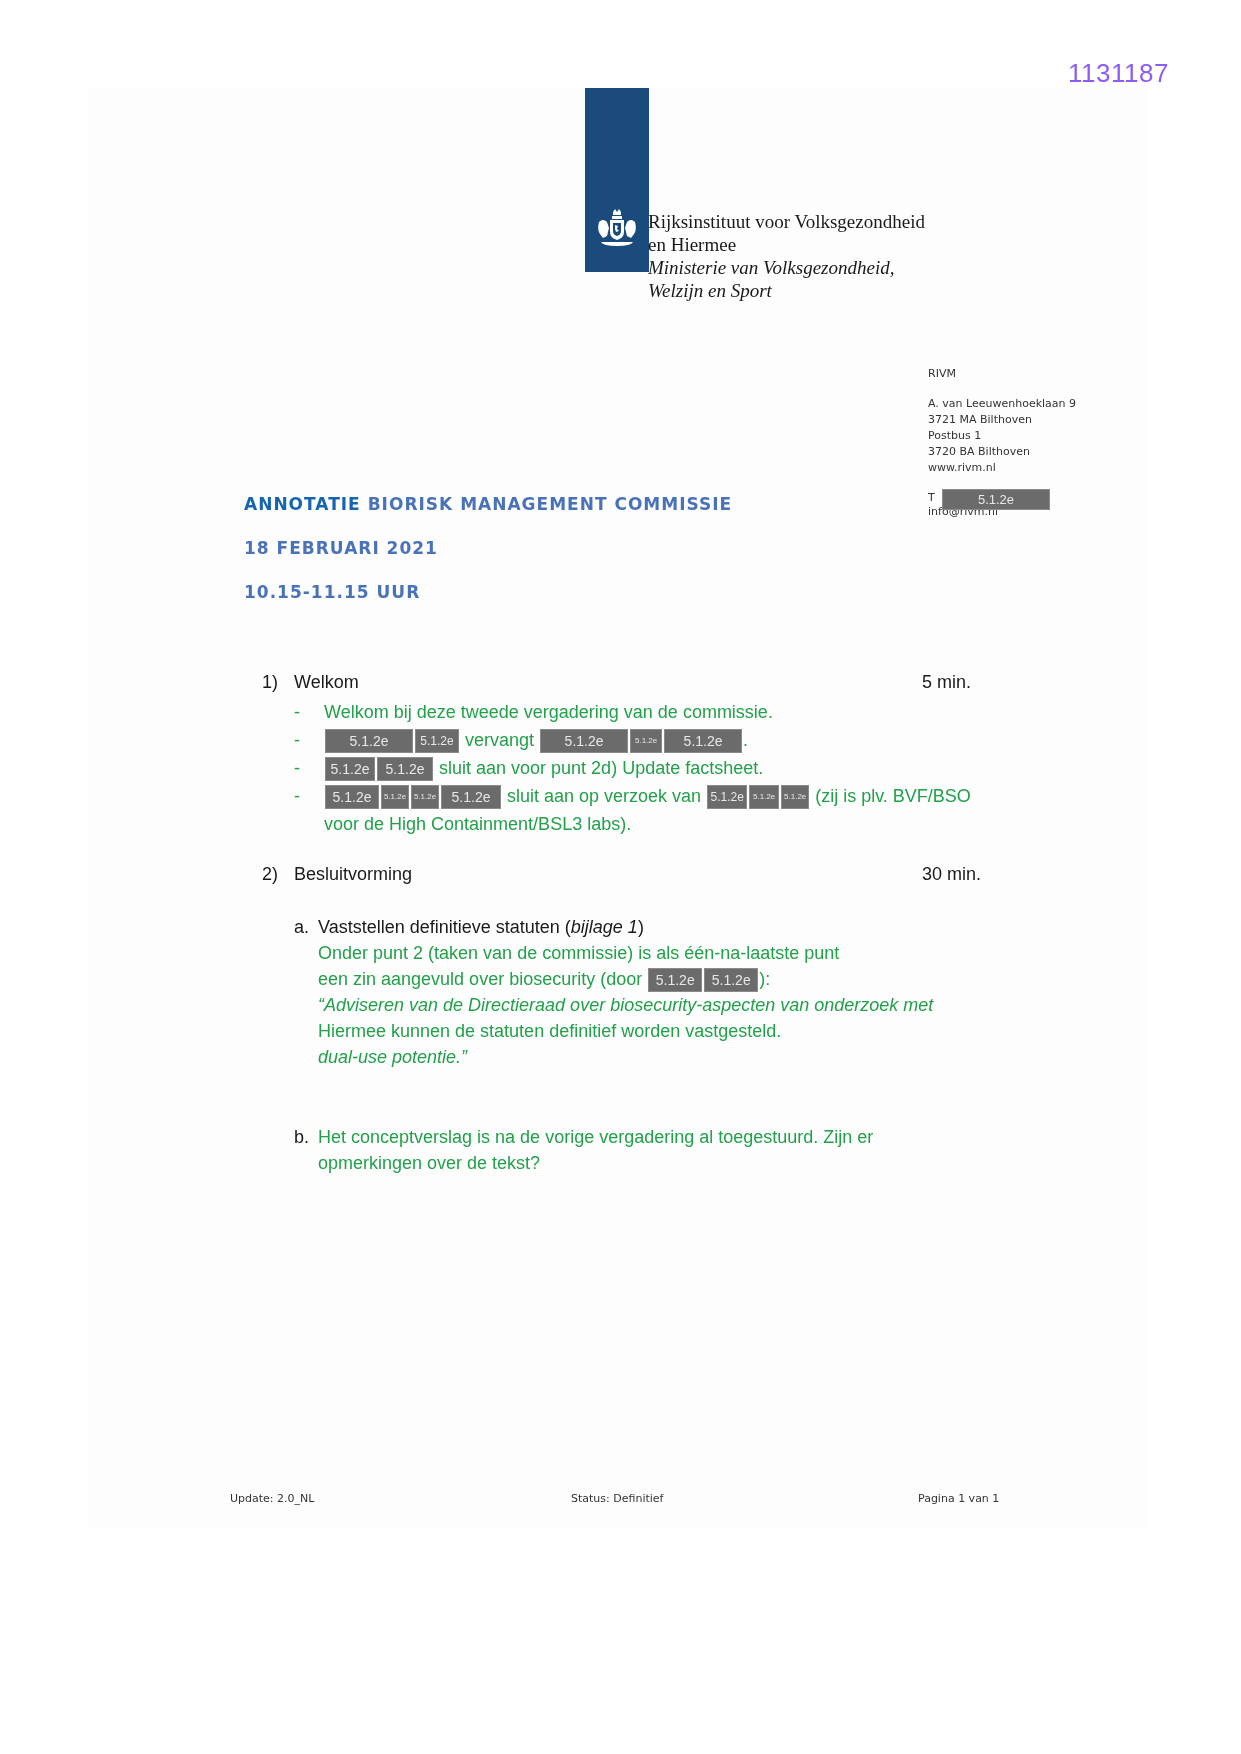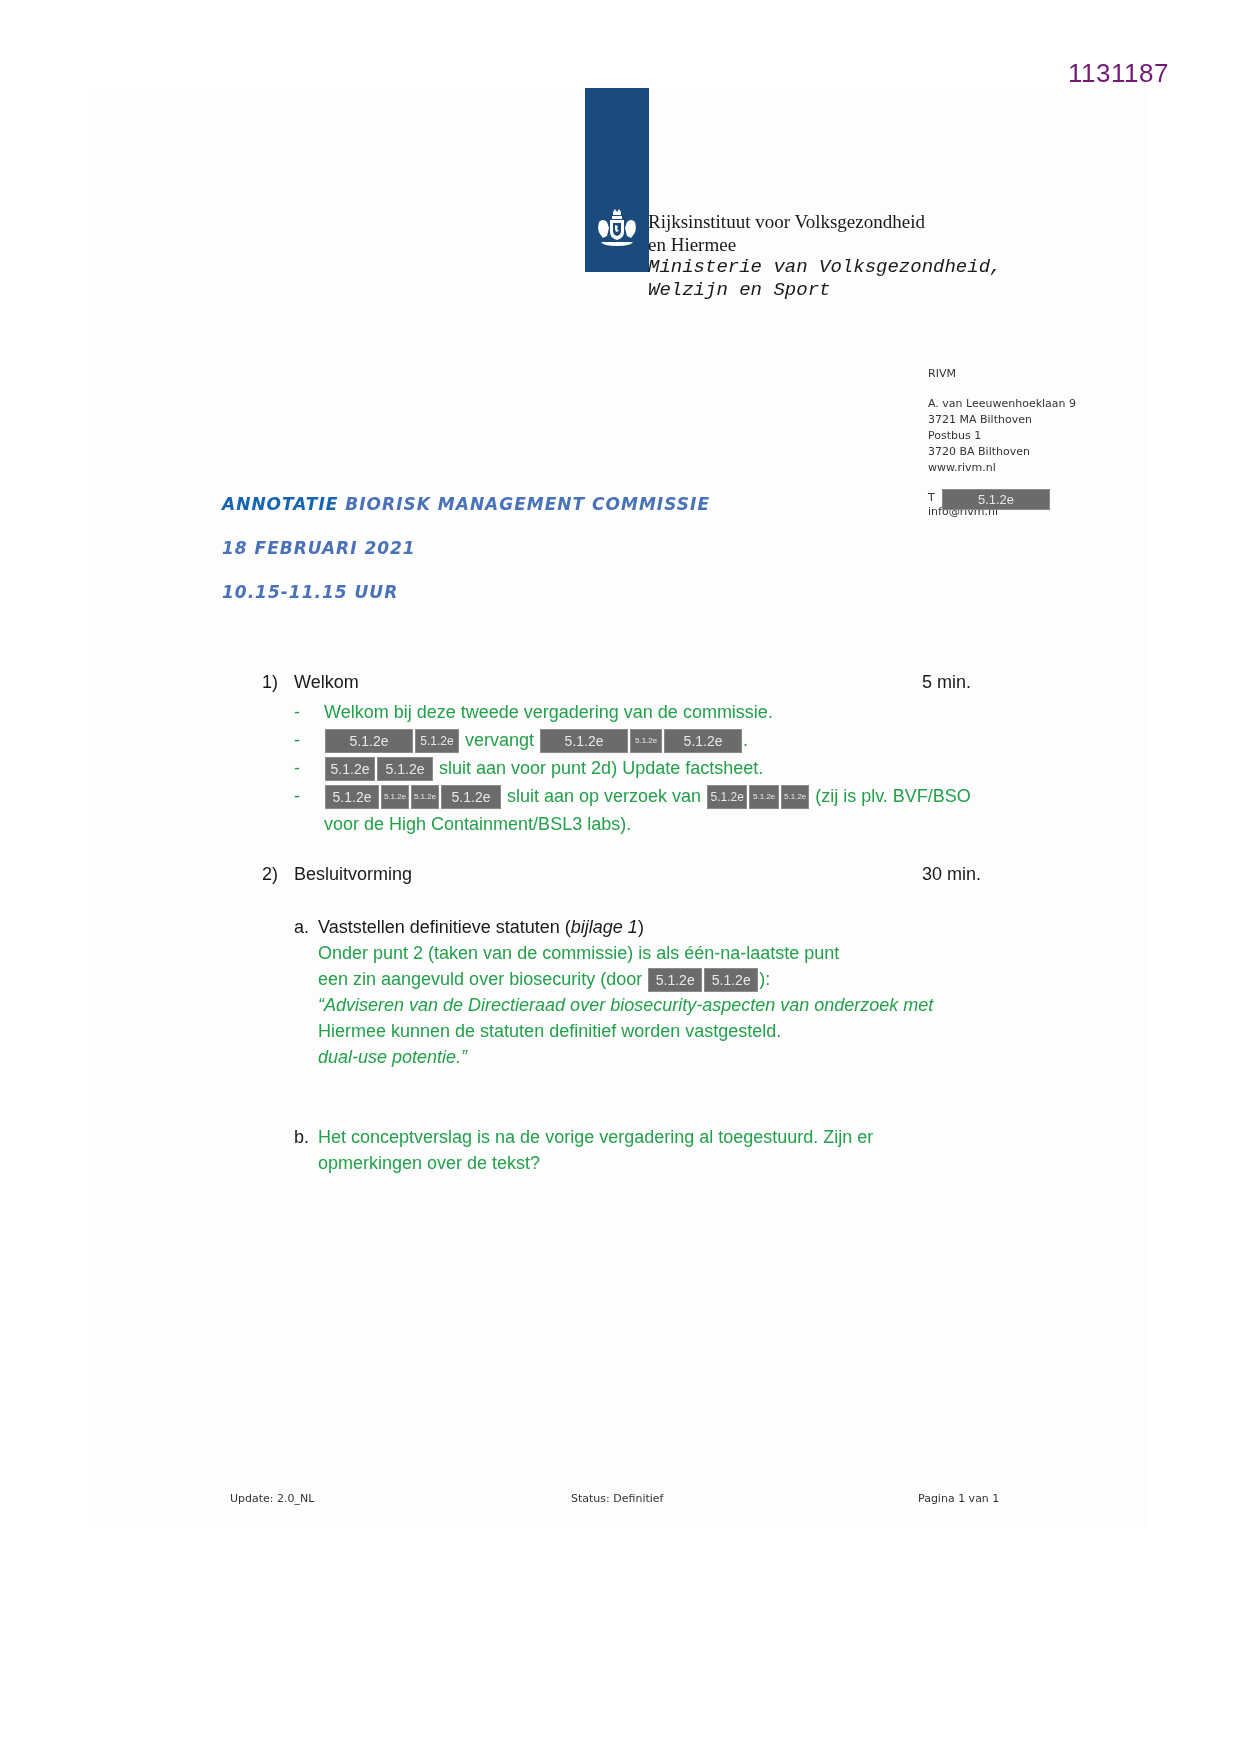--- a/index.html
+++ b/index.html
@@ -5,54 +5,54 @@
   html, body { margin: 0; padding: 0; }
   body {
     width: 1241px; height: 1754px; position: relative; background: #ffffff;
     font-family: "Liberation Sans", sans-serif; overflow: hidden;
   }
   .page-scan {
     position: absolute; left: 88px; top: 88px; width: 1060px; height: 1440px;
     background: #fdfdfd;
   }
   .doc-number {
-    position: absolute; left: 1068px; top: 58px; font-size: 26px; color: #701a75;
+    position: absolute; left: 1068px; top: 58px; font-size: 26px; color: #8b5cf6;
     font-family: "Liberation Sans", sans-serif; letter-spacing: 0.5px;
   }
   .logo-bar {
     position: absolute; left: 585px; top: 88px; width: 64px; height: 184px;
     background: #1b4a7c;
   }
   .coat-of-arms {
     position: absolute; left: 8px; top: 118px; width: 48px; height: 48px;
   }
   .org-name {
     position: absolute; left: 648px; top: 210px;
     font-family: "Liberation Serif", serif; color: #1a1a1a; font-size: 19px; line-height: 23px;
   }
-  .org-name .italic { font-style: italic; font-family: Liberation Mono, monospace; }
+  .org-name .italic { font-style: italic; }
   .address {
     position: absolute; left: 928px; top: 366px;
     font-family: "DejaVu Sans", sans-serif; font-size: 11px; color: #333; line-height: 16px;
   }
   .address .gap { height: 14px; }
   .phone-row { position: relative; height: 14px; }
   .redact {
     display: inline-block; background: #6b6b6b; color: #e8e8e8;
     font-family: "Liberation Sans", sans-serif; text-align: center;
     vertical-align: middle; box-sizing: border-box; border: 1px solid #8a8a8a;
   }
   .phone-redact {
     position: absolute; left: 14px; top: -1px; width: 108px; height: 21px;
     font-size: 13px; line-height: 19px;
   }
   .title-block {
-    position: absolute; left: 222px; top: 494px;
+    position: absolute; left: 244px; top: 494px;
     font-family: "DejaVu Sans", sans-serif; font-weight: bold; color: #4a72b8;
-    font-size: 17px; letter-spacing: 1px; font-style: italic;
+    font-size: 17px; letter-spacing: 1px;
   }
   .title-block .line { height: 44px; }
   .title-block .accent { color: #1565b0; }
   .agenda {
     position: absolute; left: 262px; top: 672px; width: 740px;
     font-family: "Liberation Sans", sans-serif; font-size: 18px; color: #1a1a1a;
   }
   .agenda-head { position: relative; height: 26px; }
   .agenda-head .num { position: absolute; left: 0; }
   .agenda-head .lbl { position: absolute; left: 32px; }

